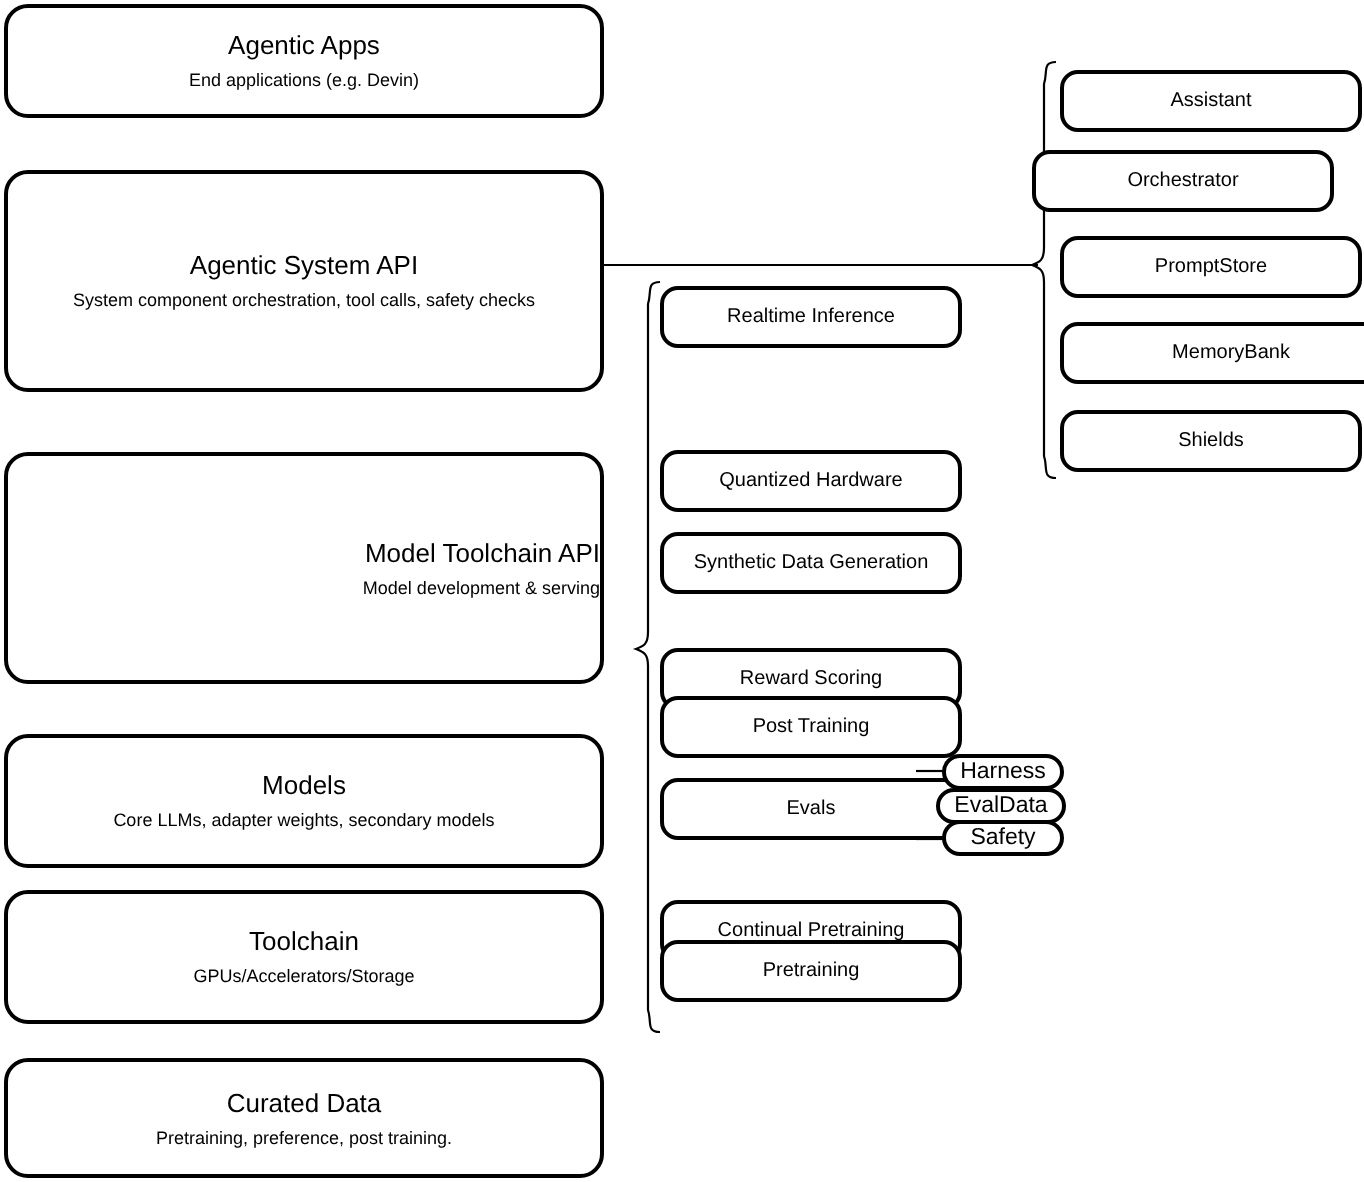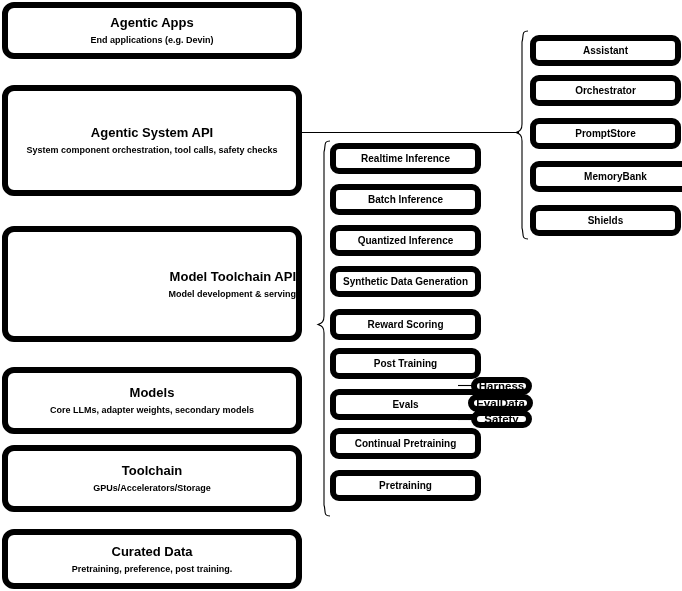--- a/index.html
+++ b/index.html
@@ -15,27 +15,26 @@
     position: relative;
     width: 682px;
     height: 591px;
     background: #ffffff;
     overflow: hidden;
   }
   .node {
     position: absolute;
     box-sizing: border-box;
     background: #ffffff;
-    border: 6px solid #000000;
+    border: 2px solid #000000;
     display: flex;
     flex-direction: column;
     align-items: center;
     justify-content: center;
     text-align: center;
-    font-weight: bold;
   }
   .layer {
     border-radius: 12px;
   }
   .layer .title {
     font-size: 13px;
     line-height: 16px;
     color: #000000;
   }
   .layer .subtitle {
@@ -126,59 +125,56 @@
   </div>
 
   <div class="node layer" style="left:2px; top:529px; width:300px; height:60px;">
     <div class="title">Curated Data</div>
     <div class="subtitle">Pretraining, preference, post training.</div>
   </div>
 
   <div class="node chip" style="left:330px; top:143px; width:151px; height:31px;">
     <span>Realtime Inference</span>
   </div>
-  <div class="node chip" style="left:330px; top:184px; width:151px; height:31px;">
-    <span>Batch Inference</span>
-  </div>
   <div class="node chip" style="left:330px; top:225px; width:151px; height:31px;">
-    <span>Quantized Inference</span>
+    <span>Quantized Hardware</span>
   </div>
   <div class="node chip" style="left:330px; top:266px; width:151px; height:31px;">
     <span>Synthetic Data Generation</span>
   </div>
-  <div class="node chip" style="left:330px; top:309px; width:151px; height:31px;text-align:center;">
+  <div class="node chip" style="left:330px; top:324px; width:151px; height:31px;text-align:center;">
     <span>Reward Scoring</span>
   </div>
   <div class="node chip" style="left:330px; top:348px; width:151px; height:31px;">
     <span>Post Training</span>
   </div>
   <div class="node chip" style="left:330px; top:389px; width:151px; height:31px;">
     <span>Evals</span>
   </div>
-  <div class="node chip" style="left:330px; top:428px; width:151px; height:31px;">
+  <div class="node chip" style="left:330px; top:450px; width:151px; height:31px;">
     <span>Continual Pretraining</span>
   </div>
   <div class="node chip" style="left:330px; top:470px; width:151px; height:31px;">
     <span>Pretraining</span>
   </div>
 
   <div class="node pill" style="left:471px; top:377px; width:61px; height:18px;">
     <span>Harness</span>
   </div>
   <div class="node pill" style="left:468px; top:394px; width:65px; height:18px;">
     <span>EvalData</span>
   </div>
   <div class="node pill" style="left:471px; top:410px; width:61px; height:18px;">
     <span>Safety</span>
   </div>
 
   <div class="node chip" style="left:530px; top:35px; width:151px; height:31px;">
     <span>Assistant</span>
   </div>
-  <div class="node chip" style="left:530px; top:75px; width:151px; height:31px;">
+  <div class="node chip" style="left:516px; top:75px; width:151px; height:31px;">
     <span>Orchestrator</span>
   </div>
   <div class="node chip" style="left:530px; top:118px; width:151px; height:31px;">
     <span>PromptStore</span>
   </div>
   <div class="node chip" style="left:530px; top:161px; width:171px; height:31px;">
     <span>MemoryBank</span>
   </div>
   <div class="node chip" style="left:530px; top:205px; width:151px; height:31px;">
     <span>Shields</span>

